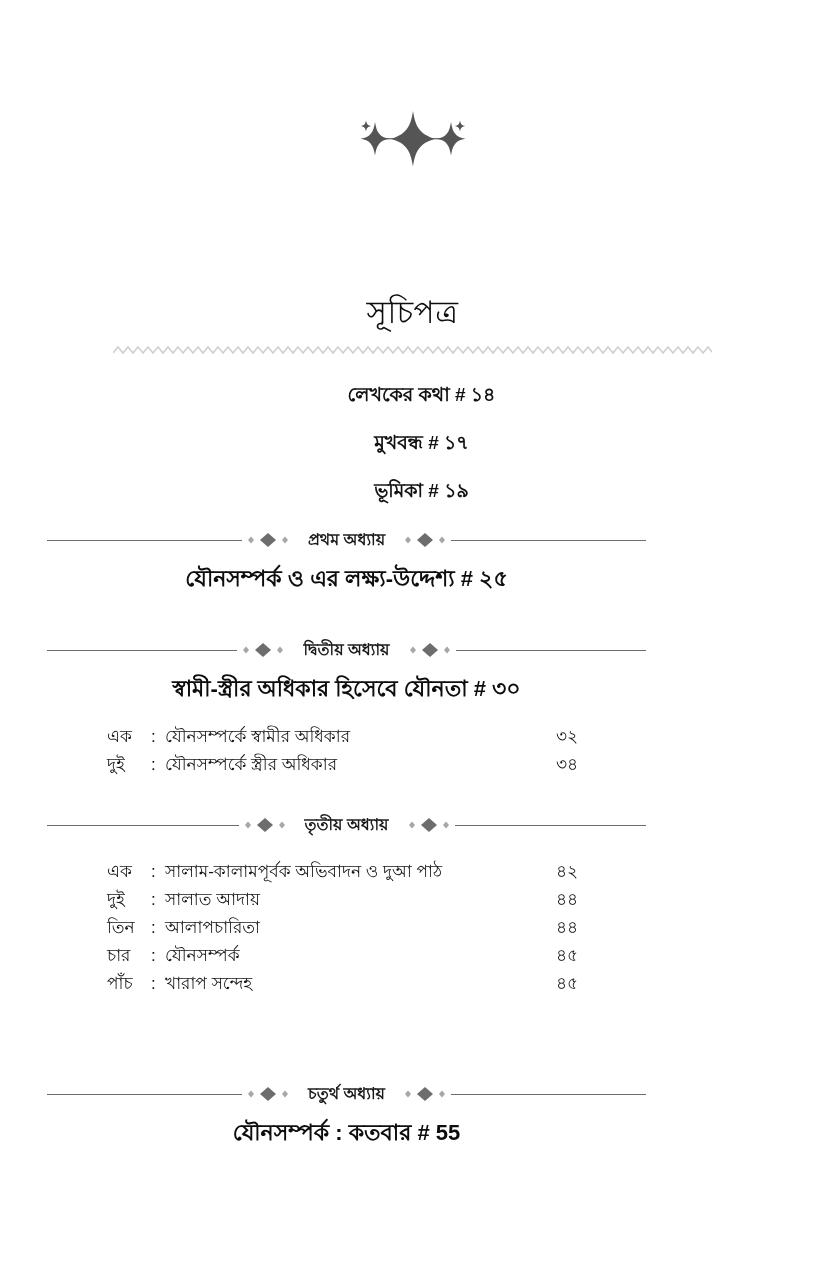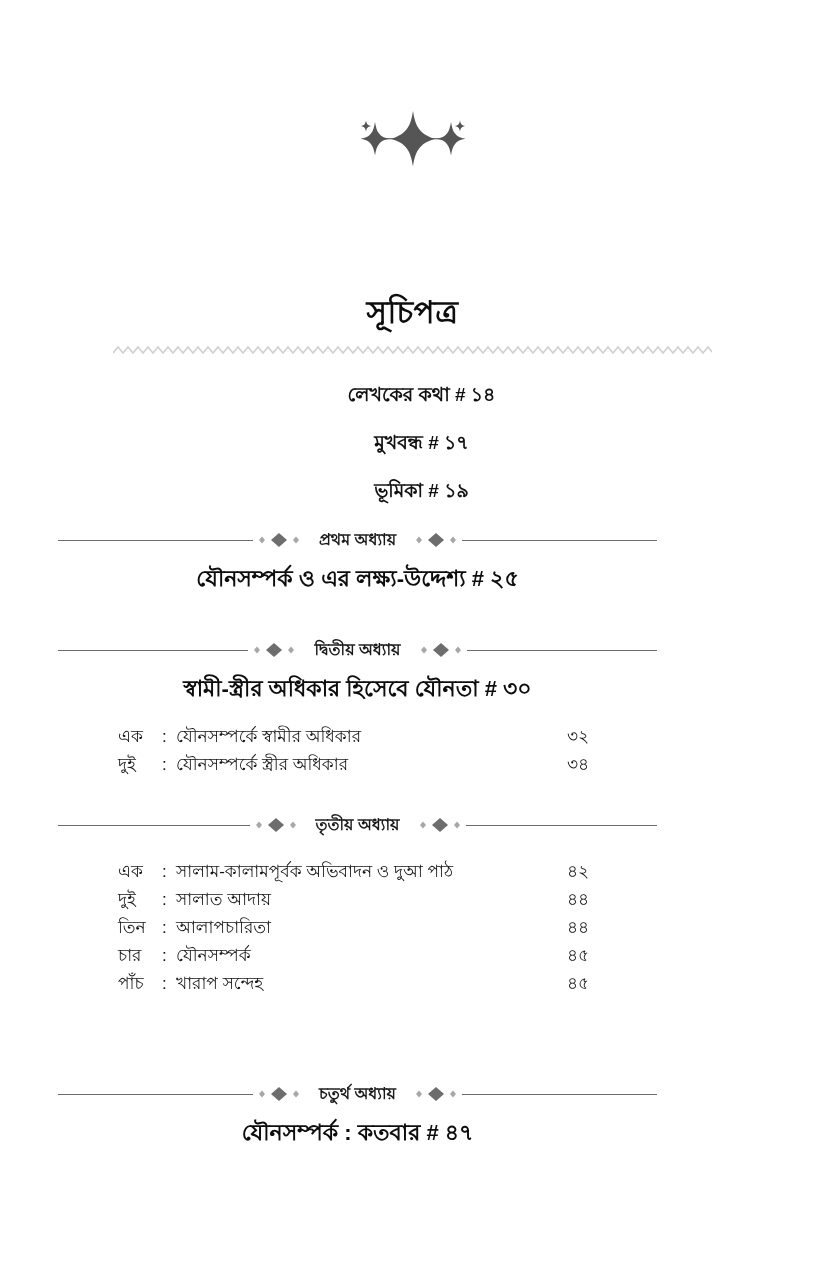--- a/index.html
+++ b/index.html
@@ -37,21 +37,21 @@
 
   
   .toc-title {
     position: absolute;
     top: 296px;
     left: 0;
     width: 825px;
     text-align: center;
     font-family: "Liberation Sans", "DejaVu Sans", sans-serif;
     font-size: 31px;
-    font-weight: bold;
+    font-weight: normal;
     color: #0d0d0d;
     letter-spacing: 0.5px;
     line-height: 1.1;
   }
 
   
   .wavy-rule {
     position: absolute;
     top: 344px;
     left: 113px;
@@ -71,21 +71,21 @@
     text-align: center;
     font-family: "Liberation Sans", "DejaVu Sans", sans-serif;
     font-size: 19px;
     font-weight: bold;
     color: #111111;
     line-height: 1.0;
     margin-bottom: 29px;
   }
 
   
-  .chapter { position: absolute; left: 11px; width: 693px; }
+  .chapter { position: absolute; left: 0; width: 693px; }
 
   .chapter-divider {
     display: flex;
     align-items: center;
     justify-content: center;
     width: 599px;
     margin: 0 auto;
     height: 22px;
   }
   .divider-line {
@@ -314,16 +314,16 @@
       <div class="divider-label">চতুর্থ অধ্যায়</div>
       <svg class="divider-orn" width="52" height="14" viewBox="0 0 52 14" aria-hidden="true">
         <g fill="#8a8a8a">
           <path d="M6 7 L9 3.6 L12 7 L9 10.4 Z" opacity="0.75"></path>
           <path d="M18 7 L26 0 L34 7 L26 14 Z" fill="#6d6d6d"></path>
           <path d="M40 7 L43 3.6 L46 7 L43 10.4 Z" opacity="0.75"></path>
         </g>
       </svg>
       <div class="divider-line"></div>
     </div>
-    <div class="chapter-title">যৌনসম্পর্ক : কতবার # ৪৭</div>
+    <div class="chapter-title">যৌনসম্পর্ক : কতবার # 55</div>
   </div>
 
 </div>
 
 </body></html>

